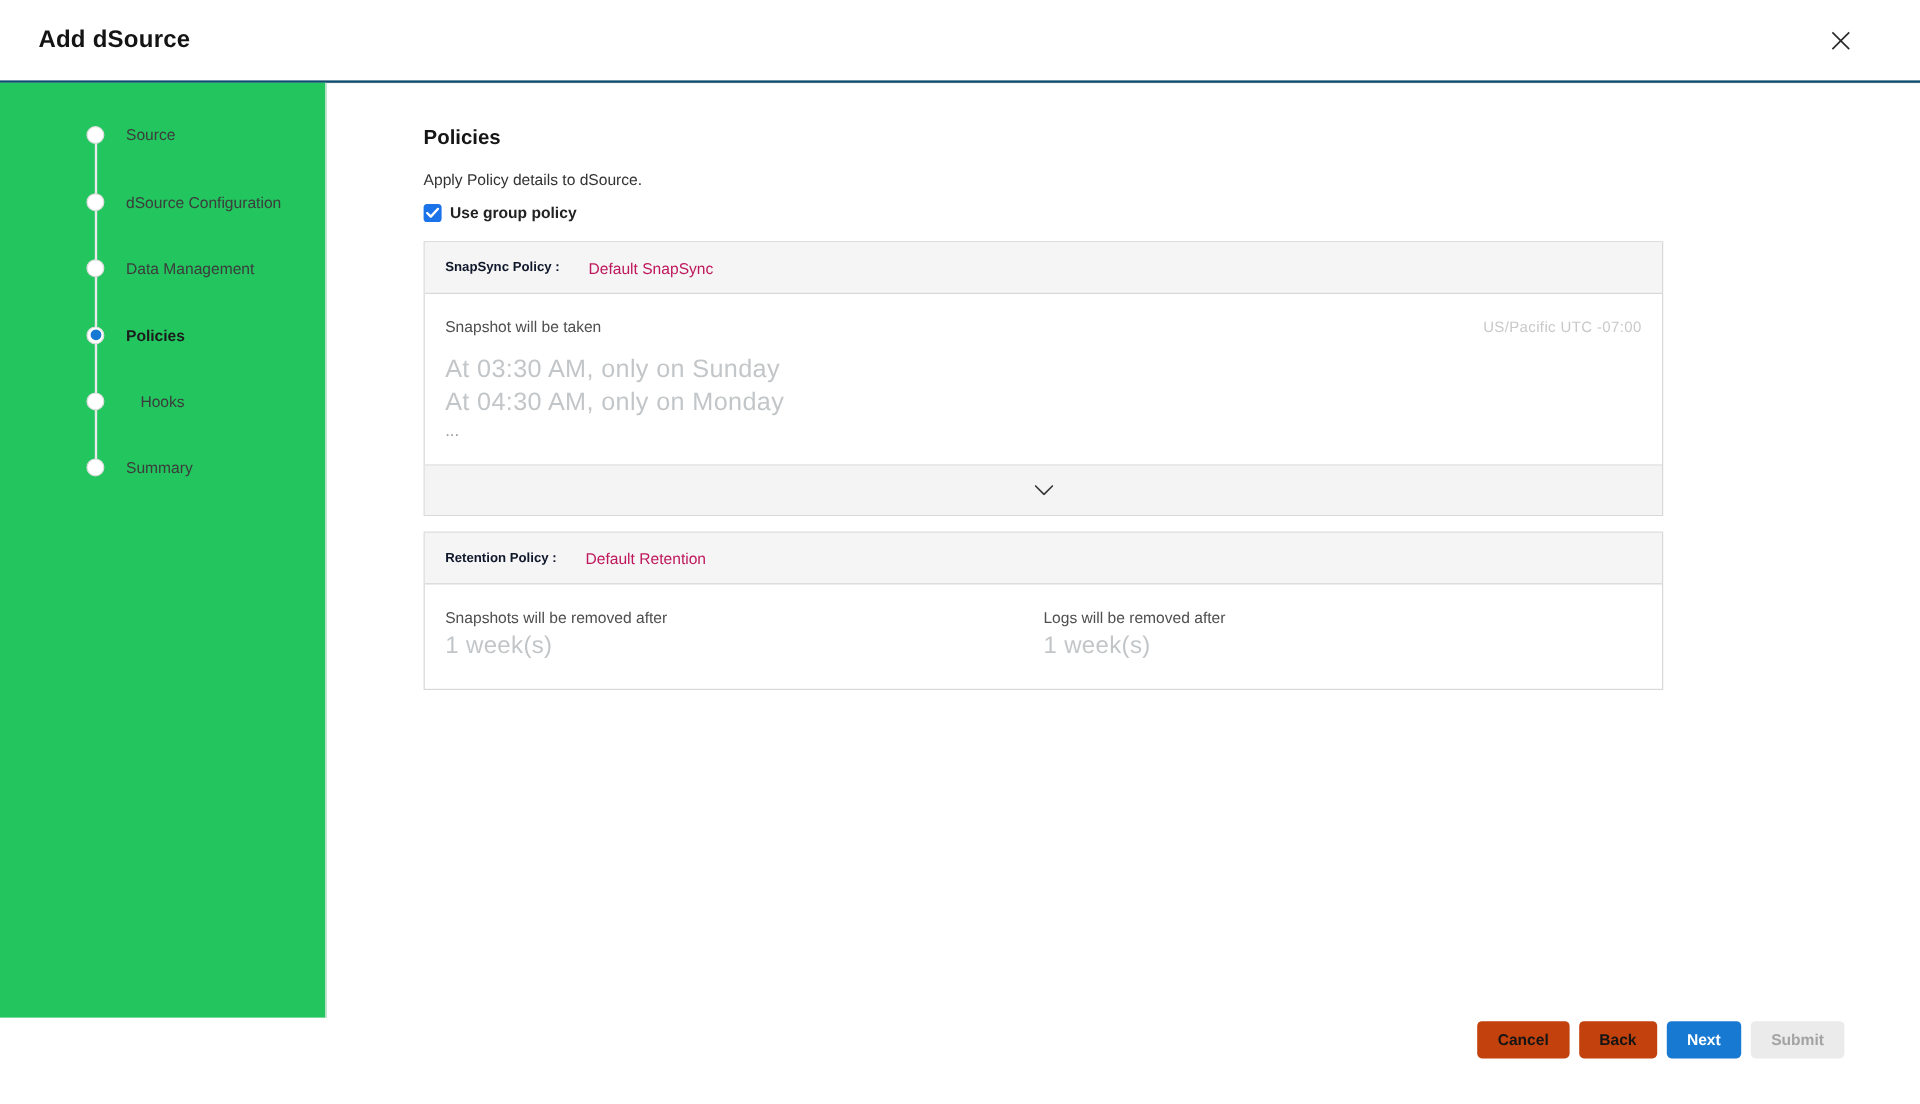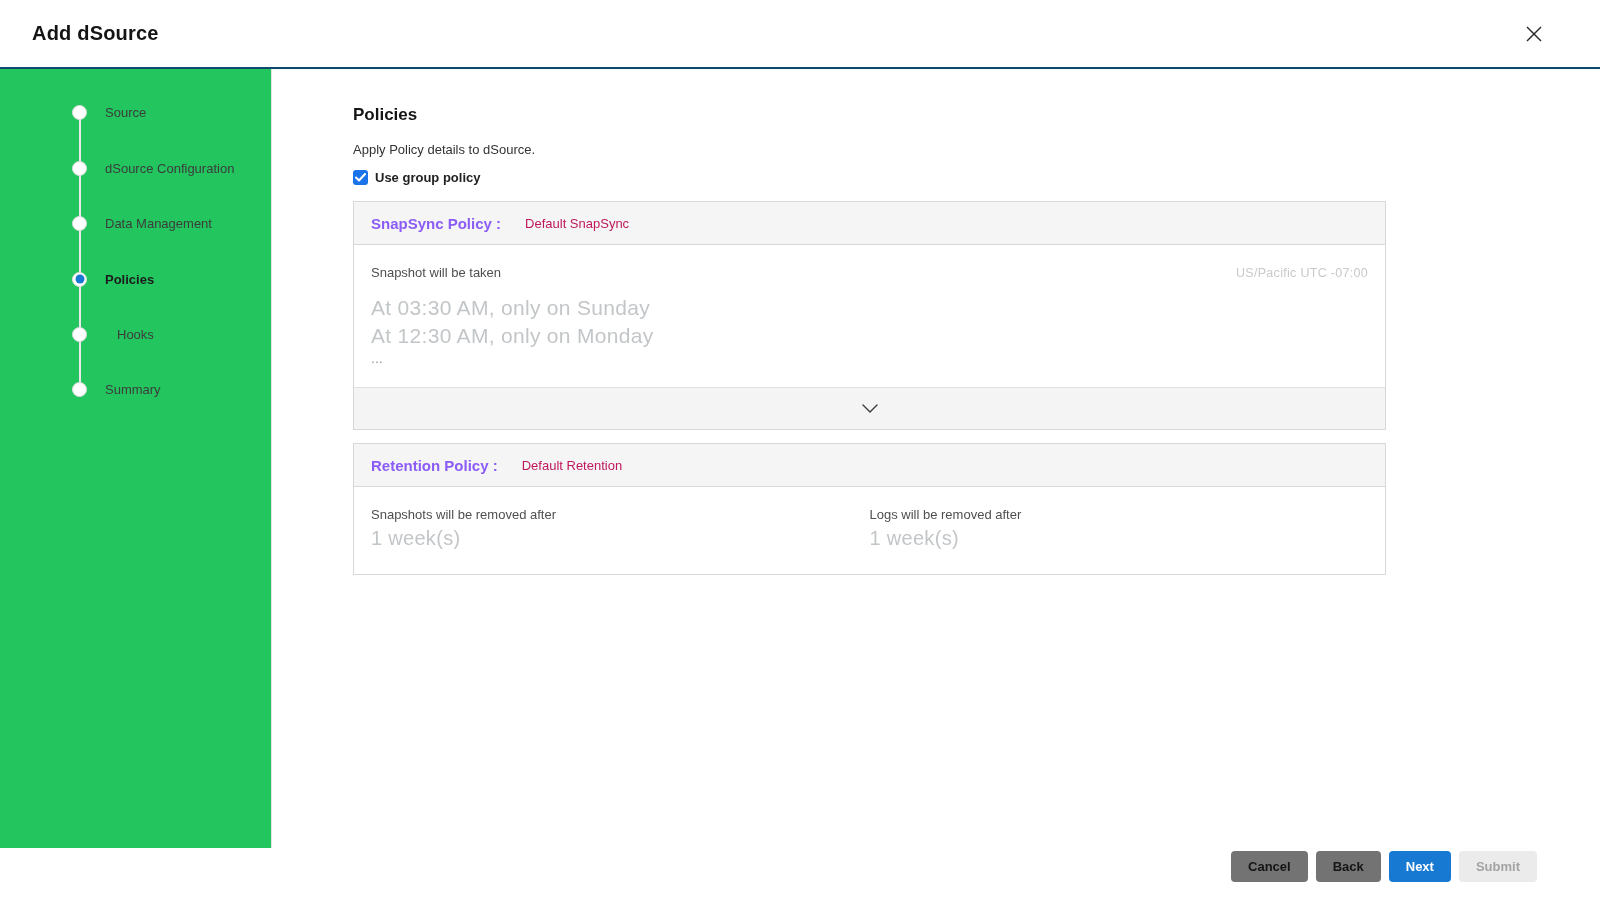--- a/index.html
+++ b/index.html
@@ -106,21 +106,21 @@
   .panel-snapsync { margin-top: 16px; }
   .panel-retention { margin-top: 13px; }
   .panel-header {
     height: 43px;
     background: #f5f5f5;
     border-bottom: 1px solid #d8d8d8;
     display: flex; align-items: center;
     padding: 0 17px;
   }
   .panel-title {
-    font-size: 15px; font-weight: bold; color: #8b5cf6;
+    font-size: 11px; font-weight: bold; color: #0f172a;
   }
   .panel-value {
     margin-left: 24px;
     font-size: 13px; color: #be185d;
   }
   .snapsync-body {
     padding: 20px 17px 12px 17px;
     min-height: 142px;
   }
   .schedule-header-row {
@@ -158,21 +158,21 @@
   .footer-actions {
     position: absolute; right: 63px; top: 782px;
     display: flex; gap: 8px;
   }
   .btn {
     height: 31px;
     padding: 0 17px;
     border: none; border-radius: 4px;
     font-family: "Liberation Sans", sans-serif;
     font-size: 13px; font-weight: bold;
-    background: #737373; color: #151515;
+    background: #c2410c; color: #151515;
     cursor: pointer;
   }
   .btn-primary { background: #1779d2; color: #ffffff; }
   .btn-disabled { background: #ebebeb; color: #a3a3a3; cursor: default; }
 </style>
 </head>
 <body>
 
 <div class="app-header">
   <div class="app-title">Add dSource</div>
@@ -235,21 +235,21 @@
         <span class="panel-title">SnapSync Policy :</span>
         <span class="panel-value">Default SnapSync</span>
       </div>
       <div class="snapsync-body">
         <div class="schedule-header-row">
           <span class="schedule-label">Snapshot will be taken</span>
           <span class="timezone">US/Pacific UTC -07:00</span>
         </div>
         <div class="schedule-lines">
           <div class="schedule-line">At 03:30 AM, only on Sunday</div>
-          <div class="schedule-line">At 12:30 AM, only on Monday</div>
+          <div class="schedule-line">At 04:30 AM, only on Monday</div>
           <div class="schedule-ellipsis">...</div>
         </div>
       </div>
       <div class="expander">
         <span style="display:flex;">
           <svg width="16" height="9" viewBox="0 0 16 9">
             <polyline points="1,1 8,8 15,1" fill="none" stroke="#3a3a3a" stroke-width="1.4" stroke-linecap="round" stroke-linejoin="round"></polyline>
           </svg>
         </span>
       </div>

